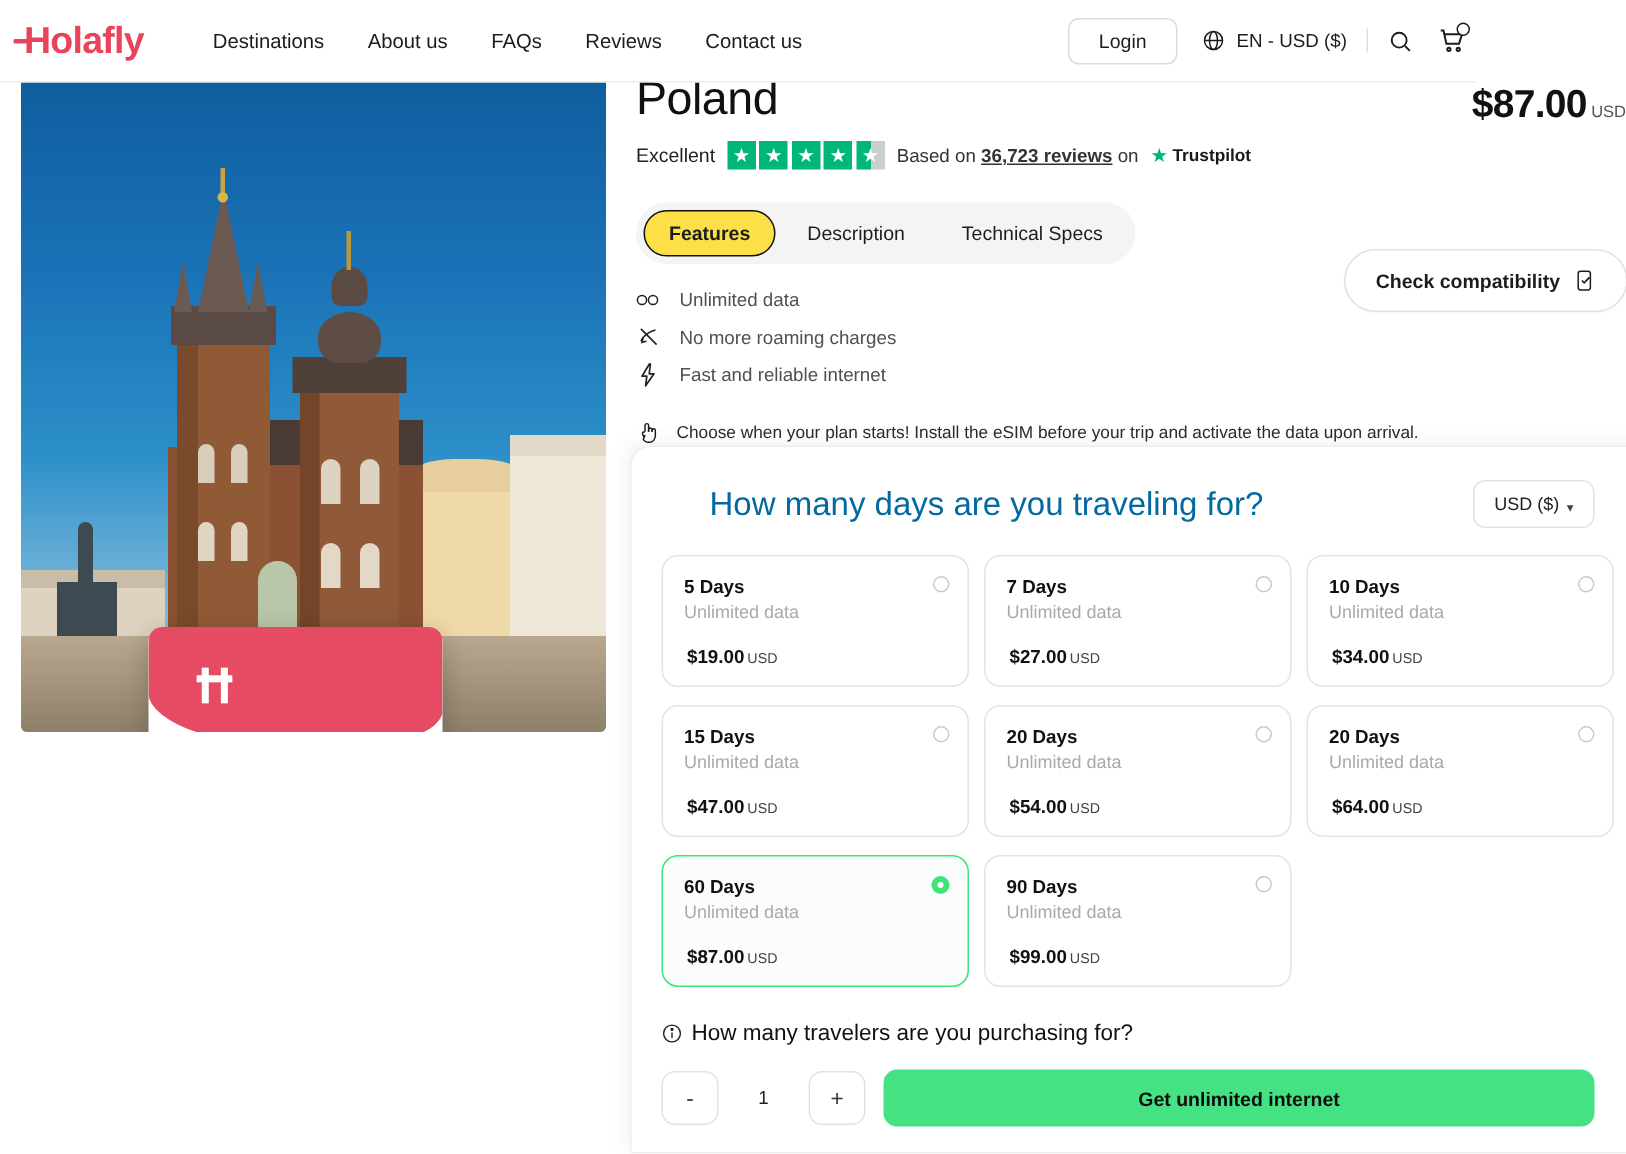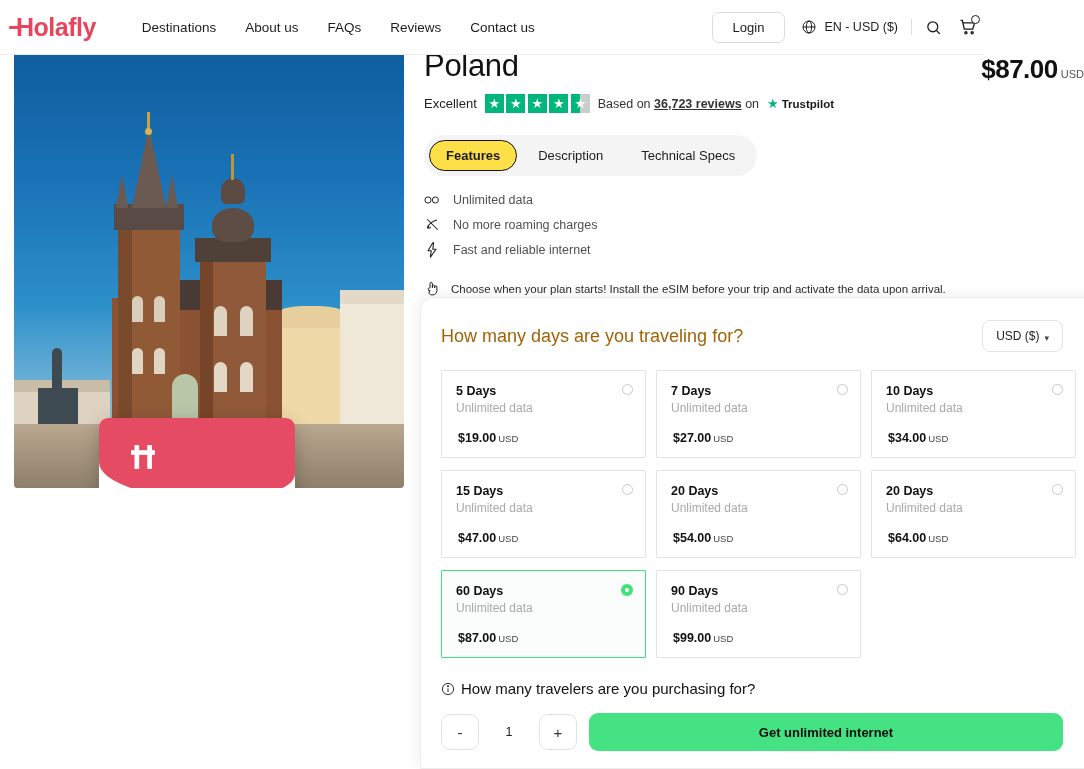--- a/index.html
+++ b/index.html
@@ -143,34 +143,34 @@
   .notice-txt { font-size:11.5px; color:#2b2b2b; line-height:1.3; padding-top:2px;}
 
   
   .panel {
     position:absolute; left:420px; top:297px; width:680px; height:472px;
     background:#fff; border:1px solid #ededed; border-top-left-radius:14px;
     box-shadow: -4px -2px 14px rgba(0,0,0,.05);
     padding: 22px 20px 0 20px;
   }
   .panel-head { display:flex; align-items:center; justify-content:space-between; }
-  .panel-title { font-size:18px; color:#a16207; font-weight:400; }
+  .panel-title { font-size:22px; color:#0369a1; font-weight:400;margin-left:32px; }
   .currency-sel {
     border:1px solid #e3e3e3; border-radius:8px; background:#fff;
     padding:8px 13px; font-size:12px; color:#222; display:flex;
     align-items:flex-end; gap:5px; cursor:pointer; margin-right:16px;
   }
   .chev { font-size:9px; color:#444; }
 
   .plans {
     margin-top:18px; display:grid; grid-template-columns: repeat(3, 205px);
     gap: 12px 10px; width:640px;
   }
   .plan {
-    position:relative; border:1px solid #e4e4e4; border-radius:1px;
+    position:relative; border:1px solid #e4e4e4; border-radius:11px;
     height:88px; padding:13px 14px; cursor:pointer; background:#fff;
   }
   .plan.selected { border:1.6px solid #3FE37A; background:#fafdfb; }
   .plan-days { font-size:12.5px; font-weight:700; color:#111; }
   .plan-sub { font-size:12px; color:#a9a9a9; margin-top:3px; }
   .plan-price { position:absolute; left:16px; bottom:12px; font-size:12.5px; font-weight:700; color:#111; }
   .plan-price .u { font-size:9.5px; font-weight:400; color:#444; margin-left:2px; }
   .radio {
     position:absolute; right:12px; top:13px; width:11px; height:11px;
     border-radius:50%; border:1px solid #c9c9c9; background:#fff;
@@ -337,20 +337,27 @@
         <span class="tp-name">Trustpilot</span>
       </span>
     </div>
 
     <div class="tabs">
       <div class="tab active">Features</div>
       <div class="tab">Description</div>
       <div class="tab">Technical Specs</div>
     </div>
 
+    <div class="check-compat">
+      <span>Check compatibility</span>
+      <svg width="15" height="16" viewBox="0 0 24 24" fill="none" stroke="#1c1c1c" stroke-width="1.6">
+        <rect x="5" y="2" width="13" height="20" rx="2.5"></rect>
+        <path d="M9 12l2.4 2.4L17 8.6" stroke-width="1.8"></path>
+      </svg>
+    </div>
 
     <div class="features">
       <div class="feature">
         <span class="feature-ico">
           <svg width="17" height="12" viewBox="0 0 24 14" fill="none" stroke="#222" stroke-width="1.5">
             <circle cx="6" cy="7" r="4.6"></circle>
               <circle cx="17" cy="7" r="4.6"></circle>
           </svg>
         </span>
         <span class="feature-txt">Unlimited data</span>

